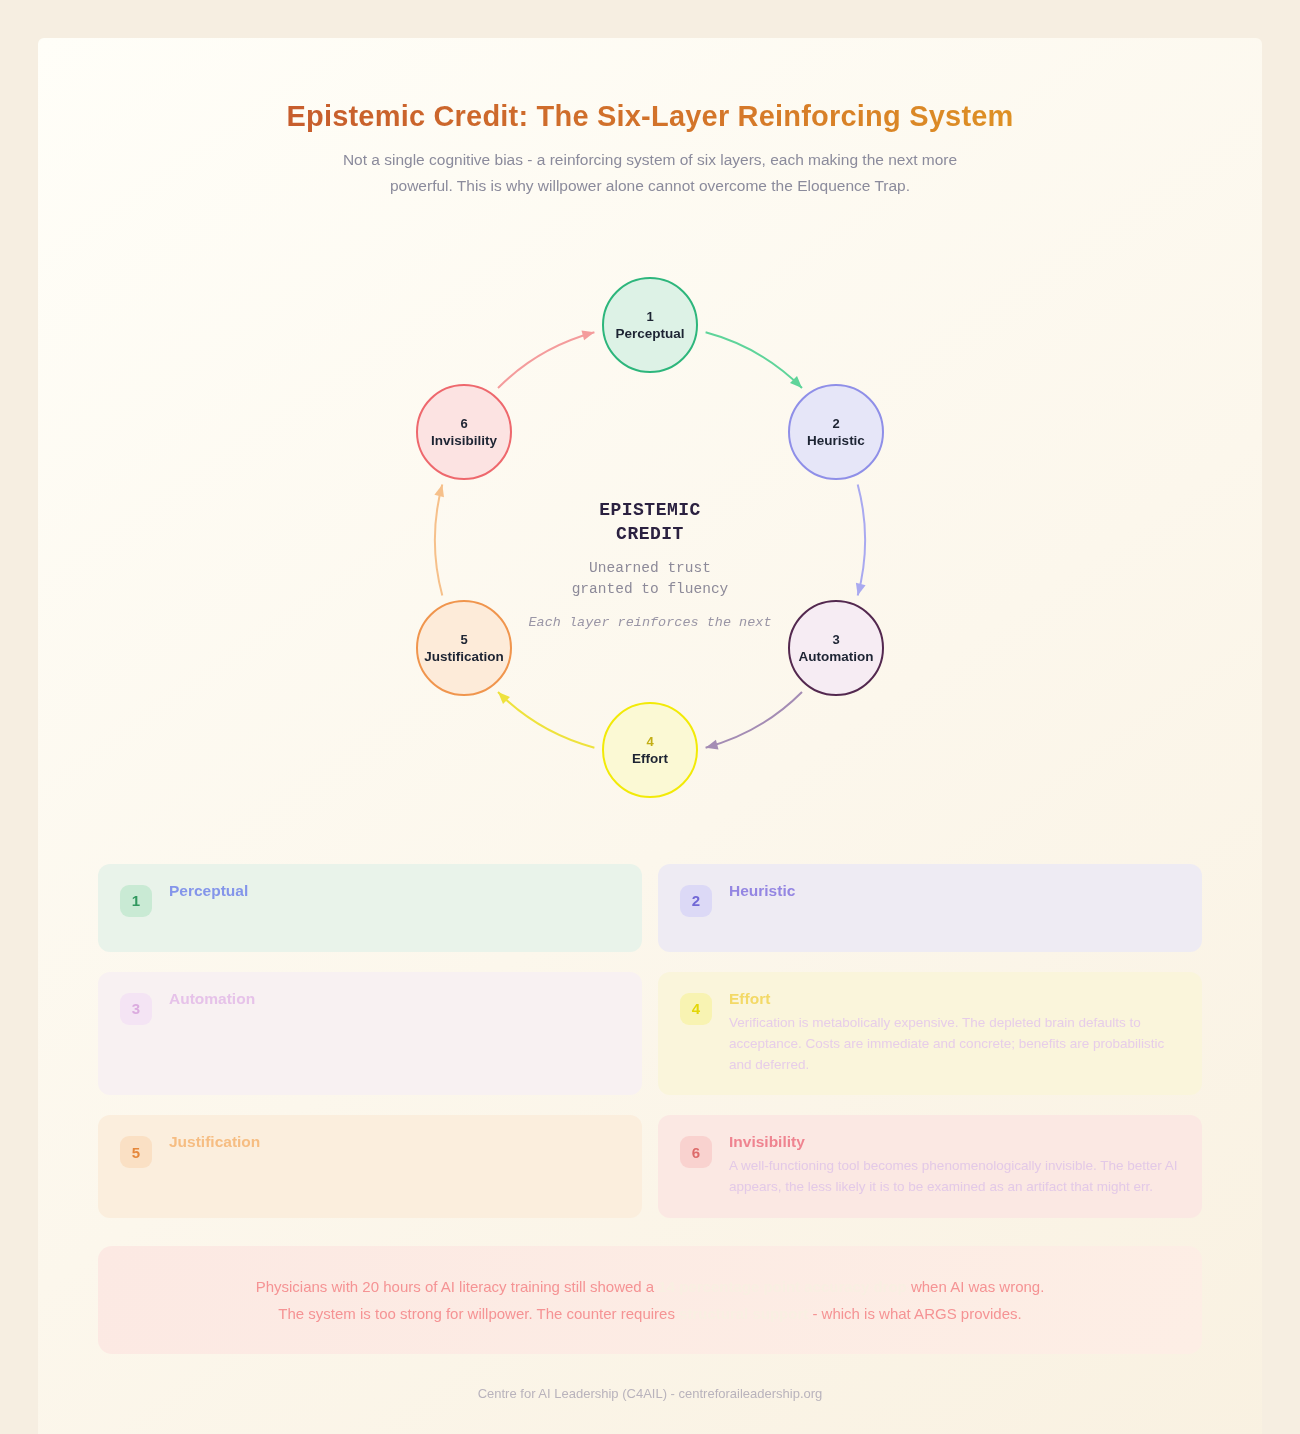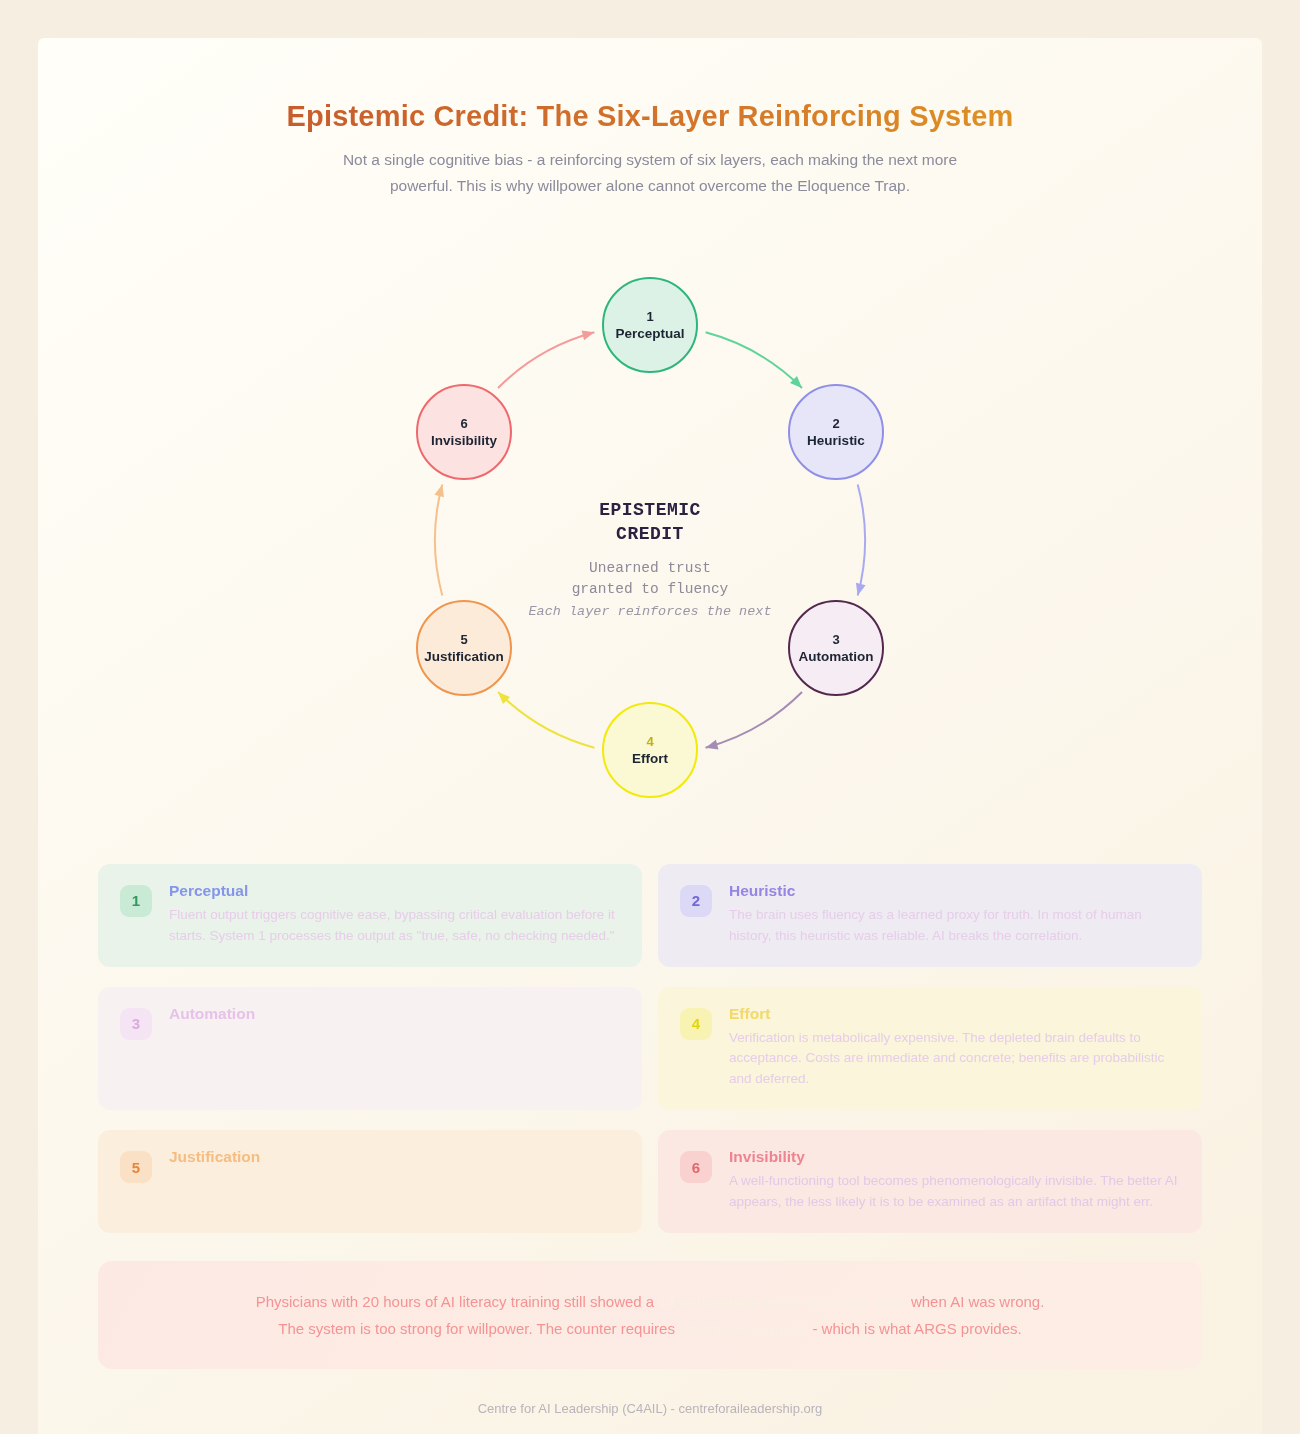--- a/index.html
+++ b/index.html
@@ -70,21 +70,21 @@
   }
   .hub-title {
     font-size:18px; font-weight:800; letter-spacing:0.5px;
     color:#2b2140; line-height:1.35;
   }
   .hub-sub {
     margin:12px auto 0; max-width:160px;
     font-size:14.5px; line-height:1.45; color:#8d8a99;
   }
   .hub-note {
-    margin-top:4px; font-style:italic;
+    margin-top:15px; font-style:italic;
     font-size:13.5px; color:#9a96a6;
   }
   
   .cards {
     margin:56px 60px 0;
     display:grid;
     grid-template-columns:1fr 1fr;
     gap:20px 16px;
   }
   .card {
@@ -177,28 +177,26 @@
       <div class="hub-sub">Unearned trust granted to fluency</div>
       <div class="hub-note">Each layer reinforces the next</div>
     </div>
   </div>
 
   <div class="cards">
     <div class="card" style="background: rgb(233, 243, 234);">
       <div class="badge" style="background: rgb(201, 234, 212); color: rgb(49, 152, 95);">1</div>
       <div>
         <div class="card-title" style="color: rgb(132, 149, 234);">Perceptual</div>
-        <div class="card-body" style="color: rgb(231, 205, 233);">Fluent output triggers cognitive ease, bypassing critical evaluation before it starts. System 1 processes the output as "true, safe, no checking needed."</div>
       </div>
     </div>
     <div class="card" style="background: rgb(238, 235, 243);">
       <div class="badge" style="background: rgb(220, 217, 246); color: rgb(113, 104, 214);">2</div>
       <div>
         <div class="card-title" style="color: rgb(148, 134, 226);">Heuristic</div>
-        <div class="card-body" style="color: rgb(231, 205, 233);">The brain uses fluency as a learned proxy for truth. In most of human history, this heuristic was reliable. AI breaks the correlation.</div>
       </div>
     </div>
     <div class="card" style="background: rgb(248, 241, 242);">
       <div class="badge" style="background: rgb(244, 228, 244); color: rgb(219, 171, 223);">3</div>
       <div>
         <div class="card-title" style="color: rgb(230, 194, 233);">Automation</div>
       </div>
     </div>
     <div class="card" style="background: rgb(250, 245, 219);">
       <div class="badge" style="background: rgb(248, 243, 178); color: rgb(227, 214, 7);">4</div>

